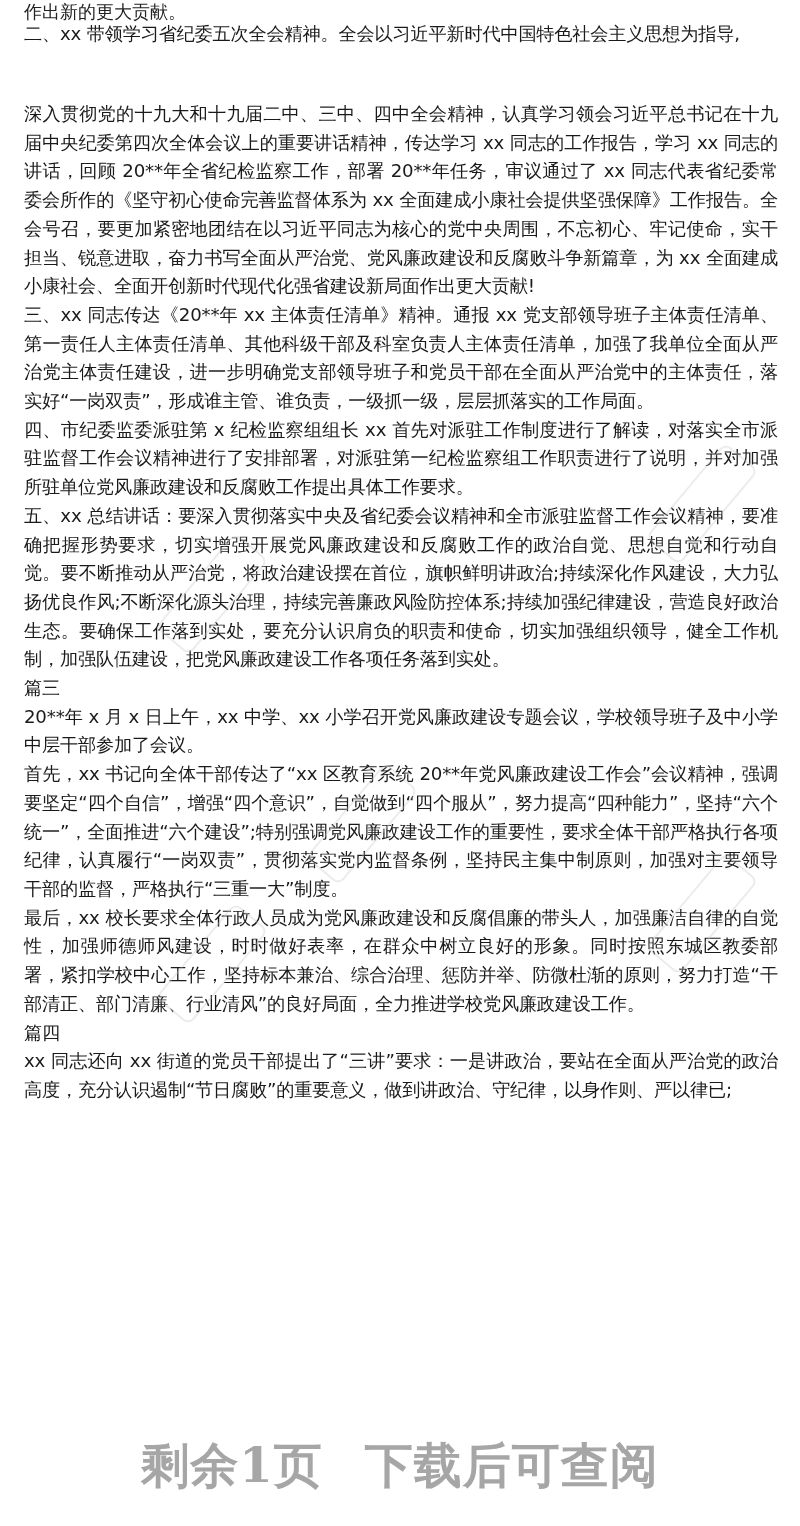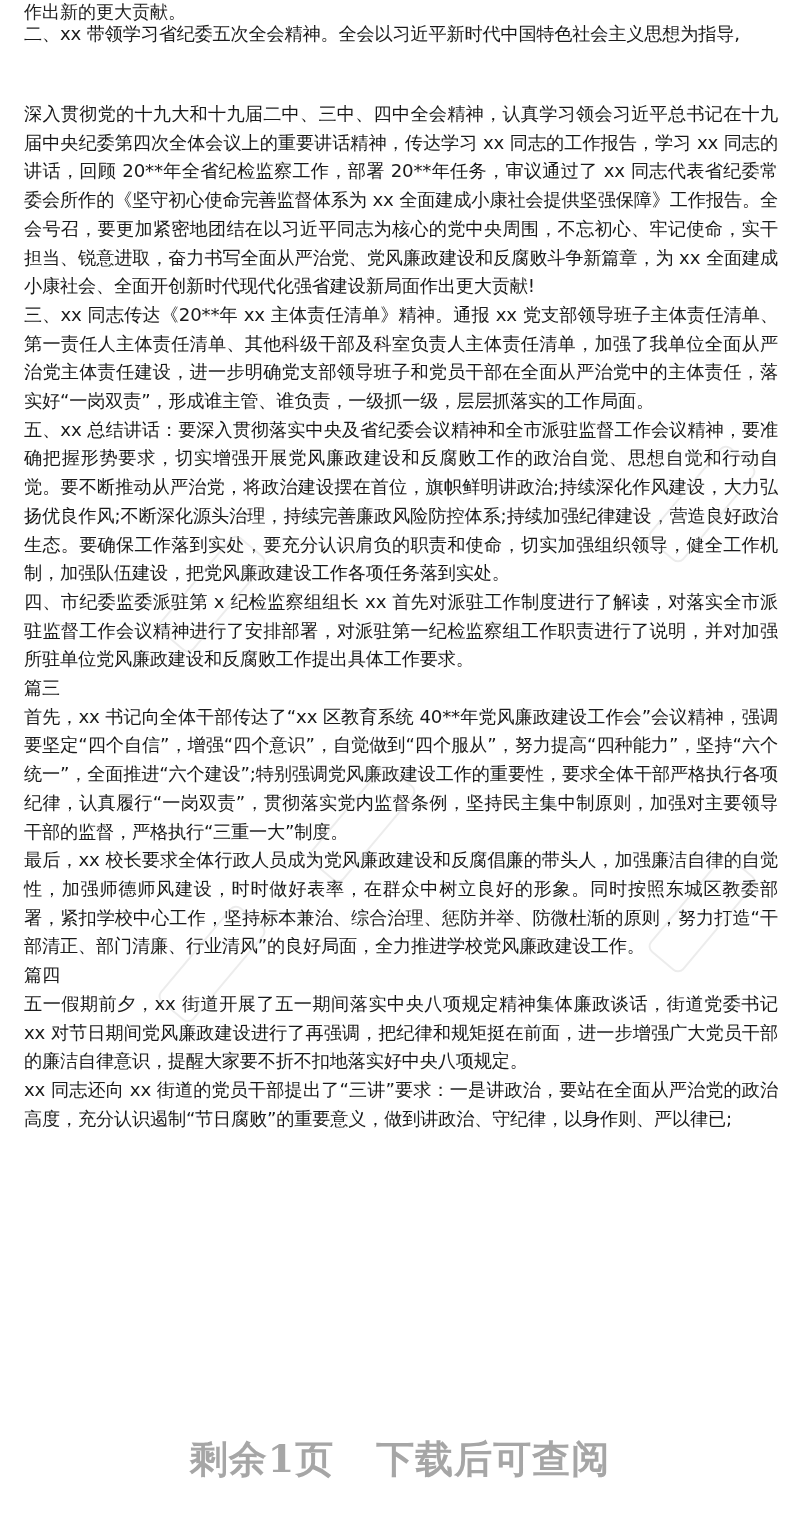--- a/index.html
+++ b/index.html
@@ -6,45 +6,45 @@
   body { width: 800px; height: 1526px; position: relative; overflow: hidden;
          font-family: "DejaVu Sans", "Liberation Sans", sans-serif; color: #1a1a1a; }
   .page { position: absolute; left: 0; top: 12px; width: 800px; height: 1526px; }
   .cut-line { position: absolute; left: 24px; top: -14px; width: 760px; font-size: 18px; line-height: 28.7px; white-space: nowrap; overflow: hidden; color: #222; }
   .block { position: absolute; left: 24px; width: 754px; font-size: 18.2px; line-height: 28.7px; letter-spacing: -0.2px; text-align: justify; }
   .block p { margin: 0; }
   .heading { font-weight: normal; }
   .b1 { top: 8px; }
   .b2 { top: 88px; }
   .watermark { position: absolute; width: 120px; height: 40px; border: 2px solid rgba(200,200,200,0.35); border-radius: 8px; transform: rotate(-50deg); pointer-events: none; }
-  .more { position: absolute; left: 0; top: 1422px; width: 800px; text-align: center; font-size: 38px; font-weight: bold; color: #a6a6a6; letter-spacing: 1px; font-family: "DejaVu Serif", "Liberation Serif", serif; }
+  .more { position: absolute; left: 0; top: 1422px; width: 800px; text-align: center; font-size: 48px; font-weight: bold; color: #a6a6a6; letter-spacing: 1px; font-family: "DejaVu Serif", "Liberation Serif", serif; }
   .more span { display: inline-block; }
   .more .gap { width: 42px; }
 </style>
 </head>
 <body>
 
 <div class="page">
 
   <div class="cut-line">作出新的更大贡献。</div>
 
   <div class="block b1">
     <p>二、xx 带领学习省纪委五次全会精神。全会以习近平新时代中国特色社会主义思想为指导,</p>
   </div>
 
   <div class="block b2">
     <p>深入贯彻党的十九大和十九届二中、三中、四中全会精神，认真学习领会习近平总书记在十九届中央纪委第四次全体会议上的重要讲话精神，传达学习 xx 同志的工作报告，学习 xx 同志的讲话，回顾 20**年全省纪检监察工作，部署 20**年任务，审议通过了 xx 同志代表省纪委常委会所作的《坚守初心使命完善监督体系为 xx 全面建成小康社会提供坚强保障》工作报告。全会号召，要更加紧密地团结在以习近平同志为核心的党中央周围，不忘初心、牢记使命，实干担当、锐意进取，奋力书写全面从严治党、党风廉政建设和反腐败斗争新篇章，为 xx 全面建成小康社会、全面开创新时代现代化强省建设新局面作出更大贡献!</p>
     <p>三、xx 同志传达《20**年 xx 主体责任清单》精神。通报 xx 党支部领导班子主体责任清单、第一责任人主体责任清单、其他科级干部及科室负责人主体责任清单，加强了我单位全面从严治党主体责任建设，进一步明确党支部领导班子和党员干部在全面从严治党中的主体责任，落实好“一岗双责”，形成谁主管、谁负责，一级抓一级，层层抓落实的工作局面。</p>
+    <p>四、市纪委监委派驻第 x 纪检监察组组长 xx 首先对派驻工作制度进行了解读，对落实全市派驻监督工作会议精神进行了安排部署，对派驻第一纪检监察组工作职责进行了说明，并对加强所驻单位党风廉政建设和反腐败工作提出具体工作要求。</p>
     <p>五、xx 总结讲话：要深入贯彻落实中央及省纪委会议精神和全市派驻监督工作会议精神，要准确把握形势要求，切实增强开展党风廉政建设和反腐败工作的政治自觉、思想自觉和行动自觉。要不断推动从严治党，将政治建设摆在首位，旗帜鲜明讲政治;持续深化作风建设，大力弘扬优良作风;不断深化源头治理，持续完善廉政风险防控体系;持续加强纪律建设，营造良好政治生态。要确保工作落到实处，要充分认识肩负的职责和使命，切实加强组织领导，健全工作机制，加强队伍建设，把党风廉政建设工作各项任务落到实处。</p>
-    <p>四、市纪委监委派驻第 x 纪检监察组组长 xx 首先对派驻工作制度进行了解读，对落实全市派驻监督工作会议精神进行了安排部署，对派驻第一纪检监察组工作职责进行了说明，并对加强所驻单位党风廉政建设和反腐败工作提出具体工作要求。</p>
     <p class="heading">篇三</p>
-    <p>首先，xx 书记向全体干部传达了“xx 区教育系统 40**年党风廉政建设工作会”会议精神，强调要坚定“四个自信”，增强“四个意识”，自觉做到“四个服从”，努力提高“四种能力”，坚持“六个统一”，全面推进“六个建设”;特别强调党风廉政建设工作的重要性，要求全体干部严格执行各项纪律，认真履行“一岗双责”，贯彻落实党内监督条例，坚持民主集中制原则，加强对主要领导干部的监督，严格执行“三重一大”制度。</p>
+    <p>20**年 x 月 x 日上午，xx 中学、xx 小学召开党风廉政建设专题会议，学校领导班子及中小学中层干部参加了会议。</p>
+    <p>首先，xx 书记向全体干部传达了“xx 区教育系统 20**年党风廉政建设工作会”会议精神，强调要坚定“四个自信”，增强“四个意识”，自觉做到“四个服从”，努力提高“四种能力”，坚持“六个统一”，全面推进“六个建设”;特别强调党风廉政建设工作的重要性，要求全体干部严格执行各项纪律，认真履行“一岗双责”，贯彻落实党内监督条例，坚持民主集中制原则，加强对主要领导干部的监督，严格执行“三重一大”制度。</p>
     <p>最后，xx 校长要求全体行政人员成为党风廉政建设和反腐倡廉的带头人，加强廉洁自律的自觉性，加强师德师风建设，时时做好表率，在群众中树立良好的形象。同时按照东城区教委部署，紧扣学校中心工作，坚持标本兼治、综合治理、惩防并举、防微杜渐的原则，努力打造“干部清正、部门清廉、行业清风”的良好局面，全力推进学校党风廉政建设工作。</p>
     <p class="heading">篇四</p>
-    <p>五一假期前夕，xx 街道开展了五一期间落实中央八项规定精神集体廉政谈话，街道党委书记 xx 对节日期间党风廉政建设进行了再强调，把纪律和规矩挺在前面，进一步增强广大党员干部的廉洁自律意识，提醒大家要不折不扣地落实好中央八项规定。</p>
     <p>xx 同志还向 xx 街道的党员干部提出了“三讲”要求：一是讲政治，要站在全面从严治党的政治高度，充分认识遏制“节日腐败”的重要意义，做到讲政治、守纪律，以身作则、严以律已;</p>
   </div>
 
   <div class="watermark" style="left:150px; top:560px;"></div>
   <div class="watermark" style="left:300px; top:790px;"></div>
   <div class="watermark" style="left:640px; top:470px;"></div>
   <div class="watermark" style="left:640px; top:880px;"></div>
   <div class="watermark" style="left:150px; top:930px;"></div>
 
   <div class="more">

